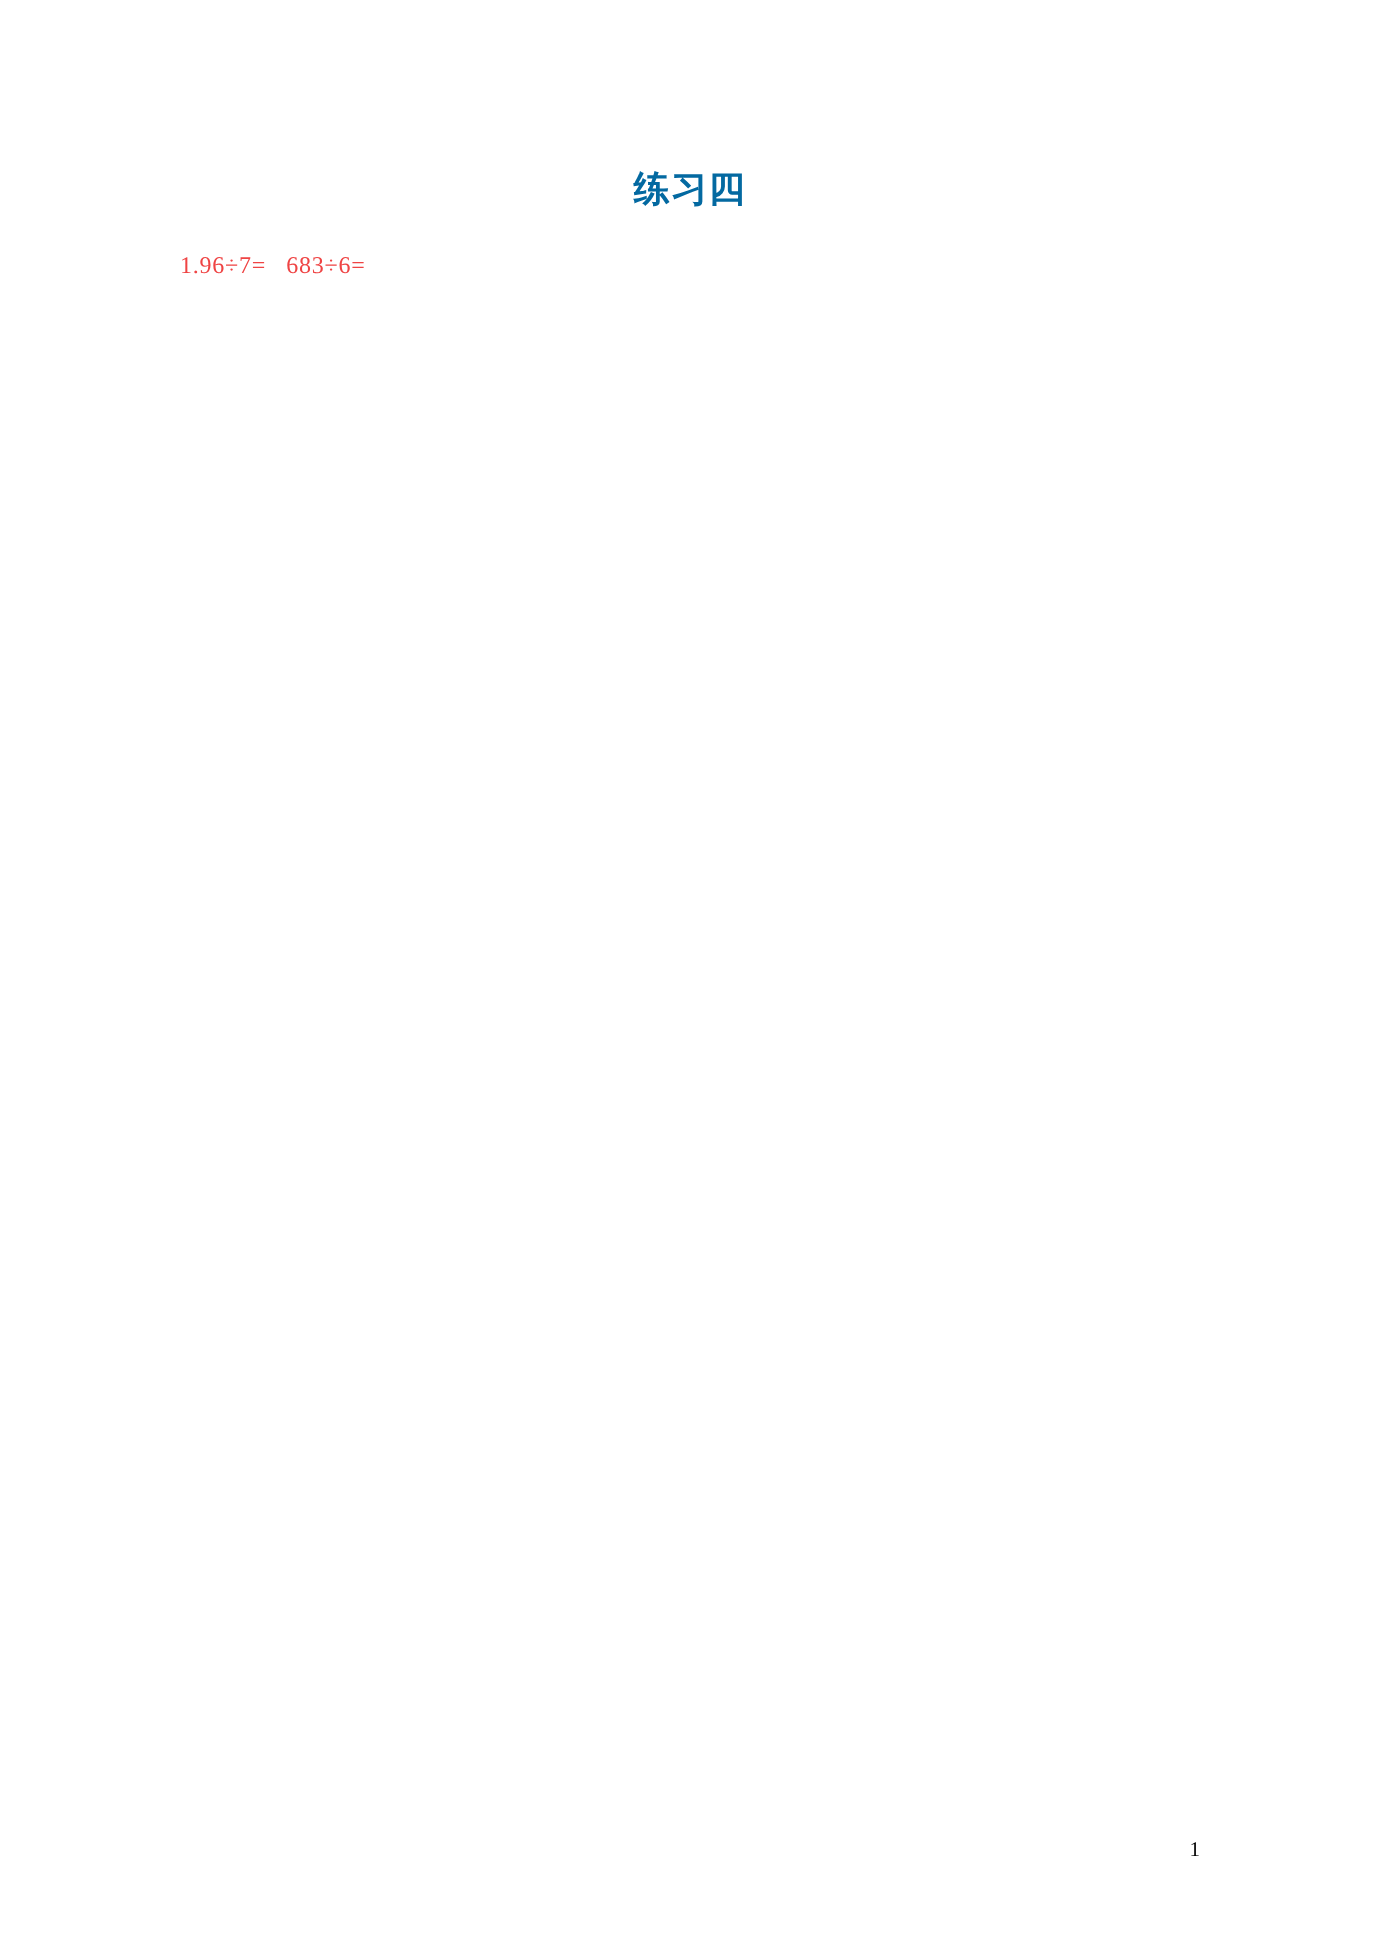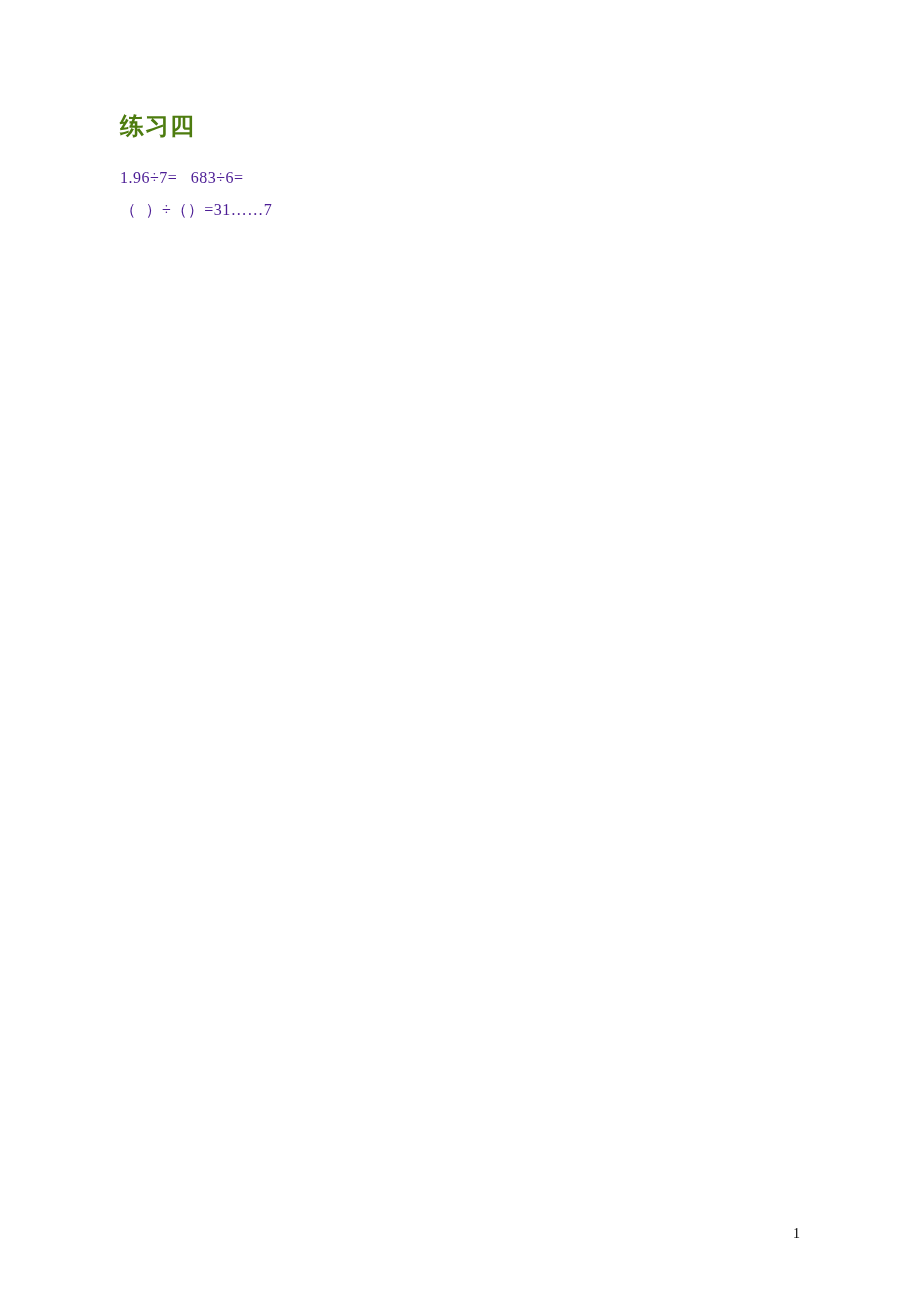--- a/index.html
+++ b/index.html
@@ -11,46 +11,45 @@
       width: 920px;
       height: 1302px;
       background: #ffffff;
       font-family: "SimSun", "宋体", serif;
       position: relative;
     }
     .page {
       padding: 110px 120px 0 120px;
     }
     .title {
-      text-align: left;
-      color: #4d7c0f;
+      text-align: center;
+      color: #0369a1;
       font-size: 24px;
       font-weight: bold;
       font-family: "SimHei", "黑体", sans-serif;
       margin-bottom: 20px;
       letter-spacing: 1px;
     }
     .line {
       font-size: 16px;
-      color: #4c1d95;
+      color: #ef4444;
       line-height: 2.0;
       letter-spacing: 0.5px;
       white-space: pre;
     }
     .page-number {
       position: absolute;
       bottom: 60px;
       right: 120px;
       font-size: 14px;
       color: #000000;
       font-family: "Times New Roman", serif;
     }
   </style>
 </head>
 <body>
 
 <div class="page">
   <div class="title">练习四</div>
   <div class="line">1.96÷7=   683÷6=</div>
-  <div class="line">（  ）÷（）=31……7</div>
 </div>
 
 <div class="page-number">1</div>
 
 </body></html>

